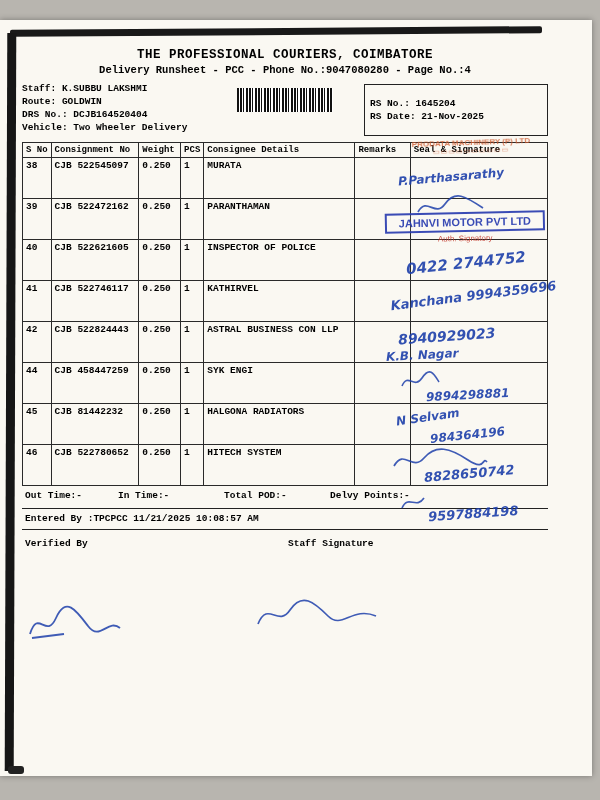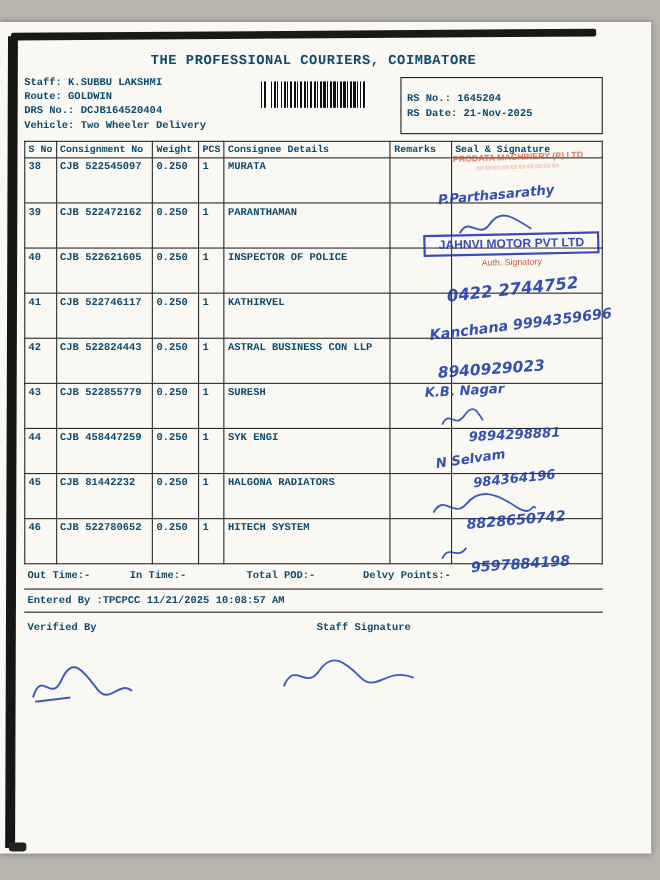--- a/index.html
+++ b/index.html
@@ -20,21 +20,21 @@
     background:#191919; transform:rotate(-0.4deg); border-radius:2px;
   }
   .scan-left {
     position:absolute; left:6px; top:33px; width:9px; height:738px;
     background:#161616; transform:rotate(0.2deg);
   }
   .scan-blob {
     position:absolute; left:8px; top:766px; width:16px; height:8px;
     background:#222; border-radius:3px;
   }
-  .doc { position:absolute; left:22px; top:48px; width:526px; color:#0c4a6e; }
+  .doc { position:absolute; left:22px; top:48px; width:526px; color:#000000; }
   .title {
     text-align:center; font-weight:bold; font-size:12.5px; letter-spacing:.5px;
   }
   .subtitle {
     text-align:center; font-weight:bold; font-size:10.5px; margin-top:2px;
   }
   .info { position:relative; height:56px; margin-top:6px; font-weight:bold; font-size:9.5px; }
   .info-left div { line-height:13px; white-space:nowrap; }
   .barcode {
     position:absolute; left:215px; top:6px; width:96px; height:24px;
@@ -104,20 +104,21 @@
 <body>
 
 <div class="canvas">
   <div class="page"></div>
   <div class="scan-top"></div>
   <div class="scan-left"></div>
   <div class="scan-blob"></div>
 
   <div class="doc">
     <div class="title">THE PROFESSIONAL COURIERS, COIMBATORE</div>
+    <div class="subtitle">Delivery Runsheet - PCC - Phone No.:9047080280 - Page No.:4</div>
 
     <div class="info">
       <div class="info-left">
         <div>Staff: K.SUBBU LAKSHMI</div>
         <div>Route: GOLDWIN</div>
         <div>DRS No.: DCJB164520404</div>
         <div>Vehicle: Two Wheeler Delivery</div>
       </div>
       <div class="barcode"></div>
       <div class="rsbox">
@@ -178,29 +179,20 @@
         <tr>
           <td>42</td>
           <td>CJB 522824443</td>
           <td>0.250</td>
           <td>1</td>
           <td>ASTRAL BUSINESS CON LLP</td>
           <td></td>
           <td></td>
         </tr>
         <tr>
-          <td>43</td>
-          <td>CJB 522855779</td>
-          <td>0.250</td>
-          <td>1</td>
-          <td>SURESH</td>
-          <td></td>
-          <td></td>
-        </tr>
-        <tr>
           <td>44</td>
           <td>CJB 458447259</td>
           <td>0.250</td>
           <td>1</td>
           <td>SYK ENGI</td>
           <td></td>
           <td></td>
         </tr>
         <tr>
           <td>45</td>

